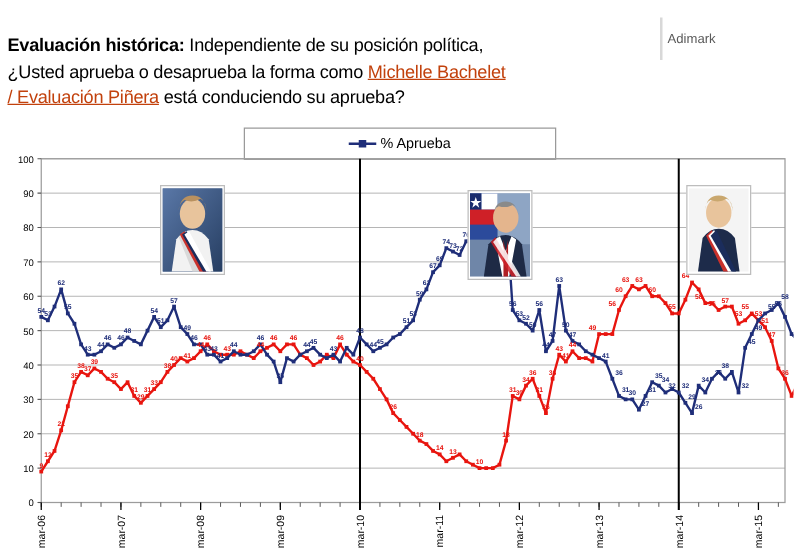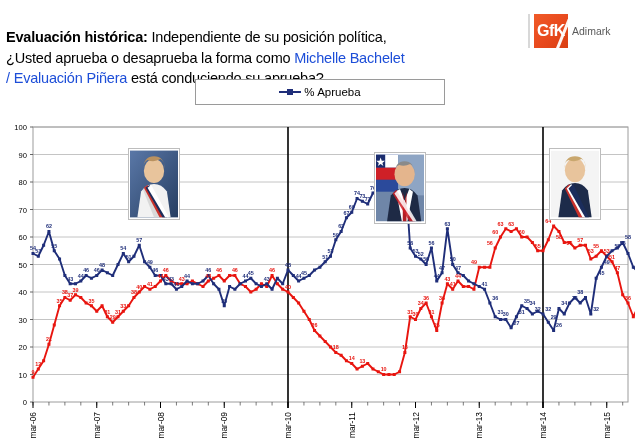--- a/index.html
+++ b/index.html
@@ -15,21 +15,21 @@
   #header{
     position:absolute;left:0;top:0;width:635px;height:78px;
   }
   #title-block{
     position:absolute;left:6px;top:6px;width:512px;
     font-size:14.5px;line-height:20.5px;color:#000;
     letter-spacing:-0.2px;
     margin-top:21px;
   }
   .t-bold{font-weight:bold;}
-  .t-ul{color:#1d4ed8;}
+  .t-ul{color:#c2410c;text-decoration:underline;}
   #logo-block{
     position:absolute;left:528px;top:14px;
     display:flex;align-items:center;gap:4px;
   }
   #logo-bar{width:2px;height:34px;background:#d8d8d8;}
   #logo-sq{
     width:34px;height:34px;position:relative;overflow:hidden;
     background:linear-gradient(135deg,#F05A28 0%,#E8491D 55%,#D93E12 100%);
   }
   #logo-sq .gfk{
@@ -39,21 +39,21 @@
     display:flex;align-items:center;justify-content:center;
     letter-spacing:-0.5px;
   }
   #logo-sq .slash{
     position:absolute;right:2px;top:-4px;width:3px;height:42px;
     background:#fff;transform:rotate(22deg);opacity:.95;
   }
   #logo-txt{font-size:10.5px;color:#5a5a5a;font-weight:normal;}
   
   #legend{
-    position:absolute;left:195px;top:79px;width:248px;height:24px;
+    position:absolute;left:195px;top:102px;width:248px;height:24px;
     border:1px solid #9a9a9a;background:#fff;
     display:flex;align-items:center;justify-content:center;gap:22px;
   }
   .leg-item{display:flex;align-items:center;gap:3px;font-size:11.5px;color:#000;}
   .leg-line{width:22px;height:2px;position:relative;display:inline-block;}
   .leg-line i{position:absolute;left:8px;top:-2px;width:6px;height:6px;}
   .leg-blue .leg-line{background:#1F2E79;}
   .leg-blue .leg-line i{background:#1F2E79;}
   .leg-red .leg-line{background:#E8150F;}
   .leg-red .leg-line i{background:#E8150F;}
@@ -69,24 +69,20 @@
 
 <div id="header">
   <div id="title-block">
     <span class="t-bold">Evaluación histórica:</span><span> Independiente de su posición política,</span><br>
     <span>¿Usted aprueba o desaprueba la forma como </span><span class="t-ul">Michelle Bachelet</span><br>
     <span class="t-ul">/ Evaluación Piñera</span><span> está conduciendo su aprueba?</span>
   </div>
 
   <div id="logo-block">
     <div id="logo-bar"></div>
-    <div id="logo-sq" style="background: linear-gradient(135deg, rgb(240, 90, 40) 0%, rgb(232, 73, 29) 55%, rgb(217, 62, 18) 100%);">
-      <div class="gfk">GfK</div>
-      <div class="slash"></div>
-    </div>
     <div id="logo-txt">Adimark</div>
   </div>
 </div>
 
 <div id="legend">
   <div class="leg-item leg-blue">
     <span class="leg-line" style="background: rgb(31, 46, 121);">
         <i style="background: rgb(31, 46, 121);"></i>
       </span>
     <span>% Aprueba</span>

